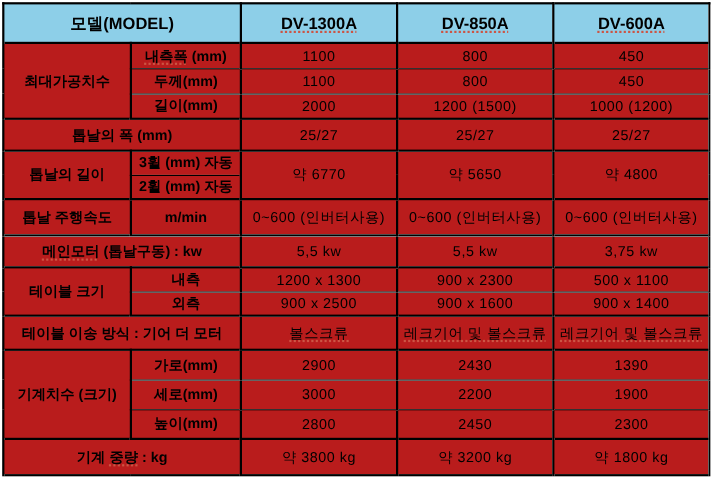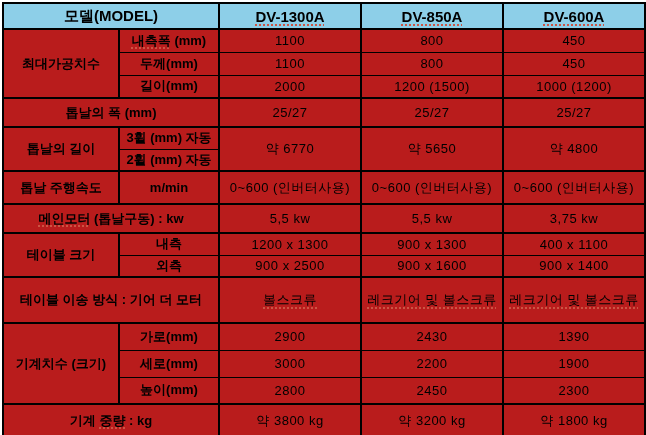--- a/index.html
+++ b/index.html
@@ -33,23 +33,23 @@
   .lbl { background: #b91c1c; font-weight: bold; font-size: 13px; }
   .val { background: #b91c1c; font-weight: normal; font-size: 13px; letter-spacing: 0.5px; }
   .sq {
     text-decoration: underline;
     text-decoration-style: dotted;
     text-decoration-color: #cc5544;
     text-decoration-thickness: 2px;
     text-underline-offset: 3px;
     text-decoration-skip-ink: none;
   }
-  tr.h40 { height: 26px; margin-left: 16px; }
+  tr.h40 { height: 36px; margin-left: 16px; }
   tr.h33 { height: 33px; }
-  tr.h31 { height: 46px; }
+  tr.h31 { height: 31px; }
   tr.h30 { height: 29px; }
   tr.h27 { height: 27px; }
   tr.h23 { height: 23px; }
   tr.h22 { height: 22px; }
 </style>
 </head>
 <body>
 
 <div class="wrap">
   <table class="spec">
@@ -122,22 +122,22 @@
         <td colspan="2" class="lbl"><span class="sq">메인모터</span><span> (톱날구동) : kw</span></td>
         <td class="val">5,5 kw</td>
         <td class="val">5,5 kw</td>
         <td class="val">3,75 kw</td>
       </tr>
 
       <tr class="h22 sect">
         <td rowspan="2" class="lbl">테이블 크기</td>
         <td class="lbl">내측</td>
         <td class="val">1200 x 1300</td>
-        <td class="val">900 x 1300</td>
-        <td class="val">400 x 1100</td>
+        <td class="val">900 x 2300</td>
+        <td class="val">500 x 1100</td>
       </tr>
 
       <tr class="h22">
         <td class="lbl">외측</td>
         <td class="val">900 x 2500</td>
         <td class="val">900 x 1600</td>
         <td class="val">900 x 1400</td>
       </tr>
 
       <tr class="h31 sect">

